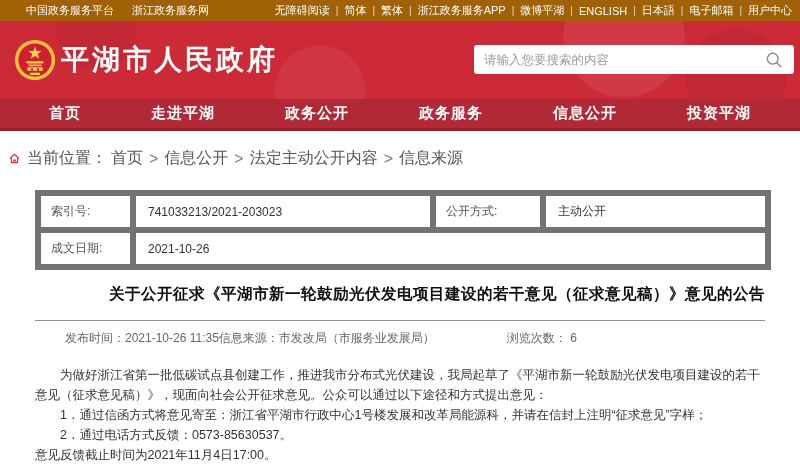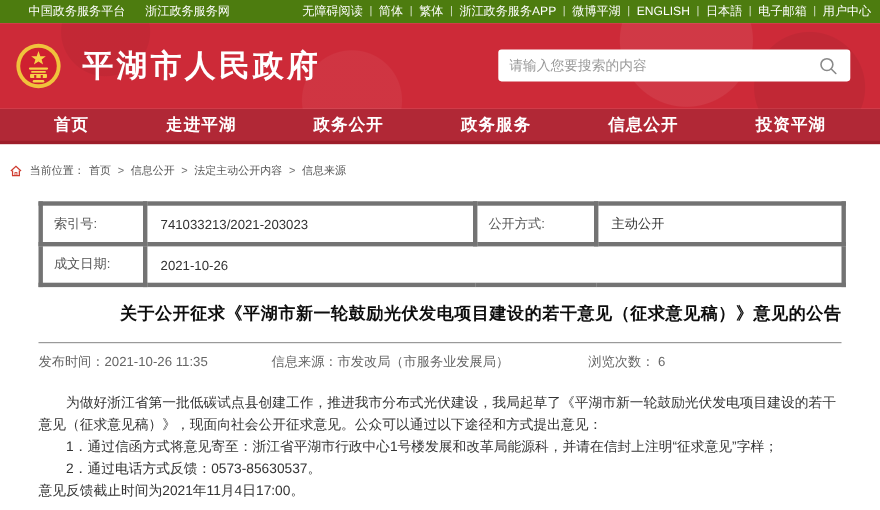--- a/index.html
+++ b/index.html
@@ -3,84 +3,84 @@
 <meta charset="utf-8">
 <style>
   * { margin:0; padding:0; box-sizing:border-box; }
   html,body { width:800px; height:464px; }
   body {
     font-family: "Liberation Sans", "DejaVu Sans", sans-serif;
     background:#fff; overflow:hidden; position:relative;
   }
   
   .topbar {
-    height:21px; background:#4d7c0f; color:#fff;
+    height:21px; background:#a16207; color:#fff;
     display:flex; justify-content:space-between; align-items:center;
     padding:0 8px; font-size:11px;
   }
   .topbar a { color:#fff; text-decoration:none; cursor:pointer; }
   .topbar .left { display:flex; gap:18px; padding-left:18px; }
   .topbar .right { display:flex; align-items:center; gap:6px; }
   .topbar .sep { opacity:.75; font-size:10px; }
   
   .header {
     height:78px; background:#cd2a38; position:relative;
     background-image:
       radial-gradient(circle at 78% 20%, rgba(255,255,255,.07) 0 60px, transparent 61px),
       radial-gradient(circle at 92% 75%, rgba(0,0,0,.06) 0 50px, transparent 51px),
       radial-gradient(circle at 40% 90%, rgba(255,255,255,.05) 0 45px, transparent 46px),
       radial-gradient(circle at 12% 10%, rgba(0,0,0,.05) 0 40px, transparent 41px);
     display:flex; align-items:center;
   }
-  .brand { display:flex; align-items:center; gap:19px; padding-left:14px; }
+  .brand { display:flex; align-items:center; gap:5px; padding-left:14px; }
   .site-title { color:#fff; font-size:28px; font-weight:bold; letter-spacing:3px; }
   .searchbox {
-    position:absolute; right:27px; top:24px; width:320px; height:29px;
+    position:absolute; right:6px; top:24px; width:320px; height:29px;
     background:#fff; border-radius:3px; display:flex; align-items:center; padding:0 10px;
   }
   .searchbox input {
     flex:1; border:none; outline:none; font-size:12.5px; color:#666;
     font-family:"Liberation Sans","DejaVu Sans",sans-serif;
   }
   .searchbox input::placeholder { color:#9a9a9a; }
   .search-btn { width:20px; height:20px; display:flex; align-items:center; justify-content:center; cursor:pointer; }
   
   .nav {
     height:32px; background:#b12836; border-bottom:3px solid #9d1e2a;
     display:flex; justify-content:space-around; align-items:center; padding:0 14px;
   }
   .nav a { color:#fff; font-size:15px; font-weight:bold; text-decoration:none; cursor:pointer; letter-spacing:1px; }
   
   .breadcrumb {
     display:flex; align-items:center; gap:4px;
-    padding:17px 0 0 8px; font-size:10px; color:#555;
+    padding:17px 0 0 8px; font-size:16px; color:#555;
   }
   .breadcrumb .crumb { color:#555; cursor:pointer; }
   .breadcrumb .bsep { color:#777; margin:0 2px; }
   .bc-icon { display:inline-flex; margin-right:2px; }
   
   .content { width:730px; margin:0 auto 0 35px; }
   table.doc-info {
     width:730px; border-collapse:collapse; margin-top:21px;
     font-size:12px; table-layout:fixed;
   }
   table.doc-info td {
-    border:4px solid #737373; height:37px; padding:0 0 0 12px; color:#333;
+    border:6px solid #737373; height:37px; padding:0 0 0 12px; color:#333;
     overflow:hidden; white-space:nowrap;
   }
   table.doc-info td.lbl { color:#555; padding-left:10px; }
   .c1{width:95px;} .c2{width:300px;} .c3{width:110px;} .c4{width:225px;}
   .article-title {
     margin-top:14px; text-align:right; font-size:15.5px; font-weight:bold;
     color:#0d0d0d; letter-spacing:.5px;
   }
   .divider { border-bottom:1px solid #8f8f8f; margin-top:15px; }
   .meta { display:flex; font-size:12px; color:#666; padding-top:9px; }
-  .meta .m1 { }
-  .meta .m2 { margin-left:58px; }
+  .meta .m1 { margin-left:30px; }
+  .meta .m2 { }
   .meta .m3 { margin-left:72px; }
   .meta b { font-weight:normal; color:#666; }
   .body-text { margin-top:18px; font-size:12.5px; color:#333; line-height:20px; }
   .body-text p.ind { text-indent:2em; }
 </style>
 </head>
 <body>
 
 <div class="topbar">
   <div class="left">

